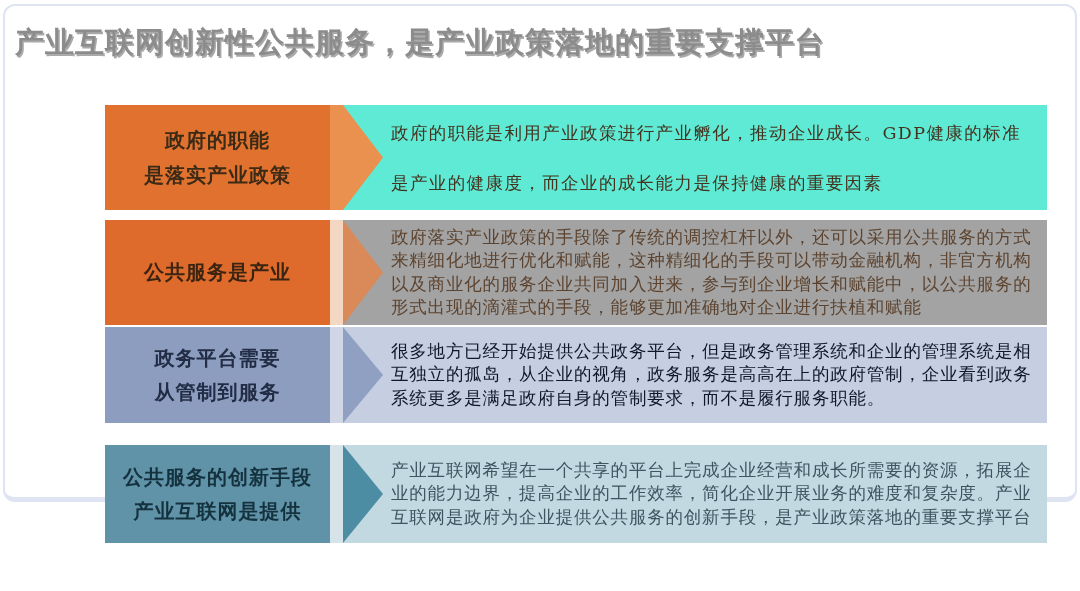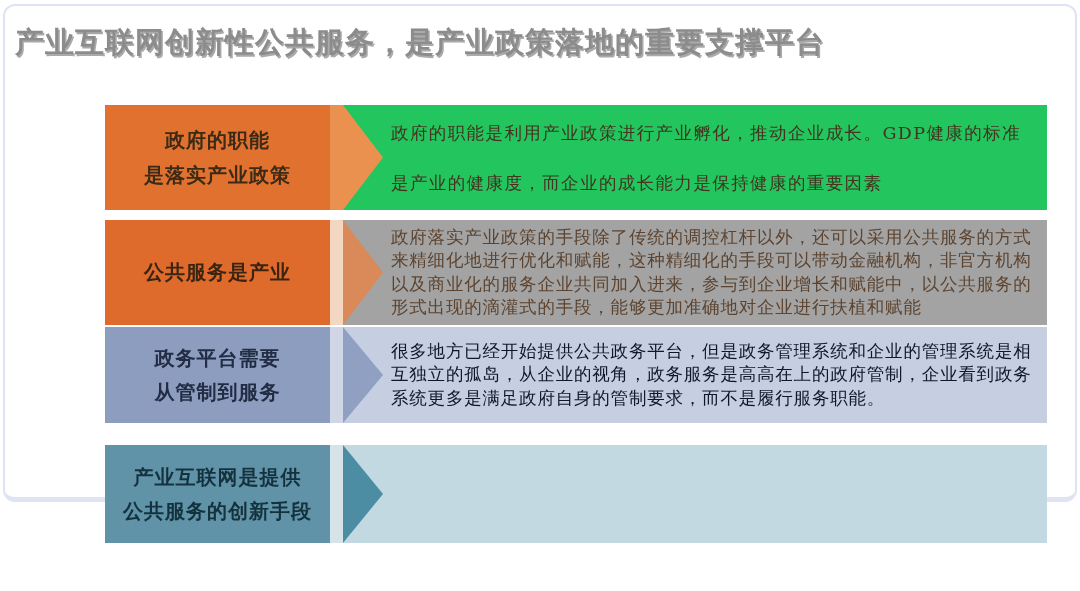--- a/index.html
+++ b/index.html
@@ -57,21 +57,21 @@
   <h1 class="title">产业互联网创新性公共服务，是产业政策落地的重要支撑平台</h1>
 
   <div class="rows">
 
     <div class="row">
       <div class="label-box" style="background-color: rgb(224, 113, 46); color: rgb(59, 42, 22);">
         <span>政府的职能</span>
         <span>是落实产业政策</span>
       </div>
       <div class="strip" style="background-color: rgb(235, 145, 80);"></div>
-      <div class="panel" style="background-color: #22c55e; color: rgb(68, 51, 31);">
+      <div class="panel" style="background-color: #5eead4; color: rgb(68, 51, 31);">
         <div class="chevron" style="background-color: rgb(235, 145, 80);"></div>
         <p class="desc">政府的职能是利用产业政策进行产业孵化，推动企业成长。GDP健康的标准是产业的健康度，而企业的成长能力是保持健康的重要因素</p>
       </div>
     </div>
 
     <div class="row">
       <div class="label-box" style="background-color: rgb(222, 107, 43); color: rgb(59, 36, 18);">
         <span>公共服务是产业</span>
       </div>
       <div class="strip" style="background-color: rgb(243, 215, 194);"></div>
@@ -88,23 +88,24 @@
       </div>
       <div class="strip" style="background-color: rgb(208, 214, 230);"></div>
       <div class="panel" style="background-color: rgb(198, 206, 226); color: #0f172a;">
         <div class="chevron" style="background-color: rgb(143, 160, 194);"></div>
         <p class="desc">很多地方已经开始提供公共政务平台，但是政务管理系统和企业的管理系统是相互独立的孤岛，从企业的视角，政务服务是高高在上的政府管制，企业看到政务系统更多是满足政府自身的管制要求，而不是履行服务职能。</p>
       </div>
     </div>
 
     <div class="row">
       <div class="label-box" style="background-color: rgb(96, 146, 168); color: rgb(20, 50, 62);">
+        <span>公共服务的创新手段</span>
         <span>产业互联网是提供</span>
-        <span>公共服务的创新手段</span>
       </div>
       <div class="strip" style="background-color: rgb(214, 228, 233);"></div>
       <div class="panel" style="background-color: rgb(195, 217, 225); color: rgb(60, 85, 96);">
         <div class="chevron" style="background-color: rgb(77, 141, 164);"></div>
+        <p class="desc">产业互联网希望在一个共享的平台上完成企业经营和成长所需要的资源，拓展企业的能力边界，提高企业的工作效率，简化企业开展业务的难度和复杂度。产业互联网是政府为企业提供公共服务的创新手段，是产业政策落地的重要支撑平台</p>
       </div>
     </div>
 
   </div>
 </div>
 
 </body></html>

